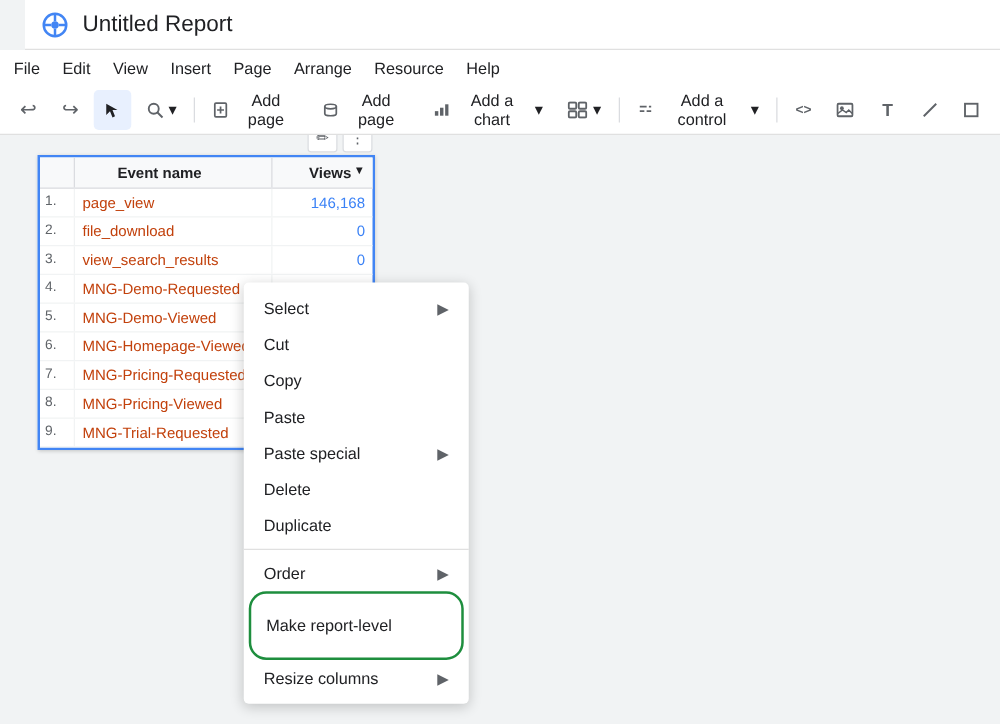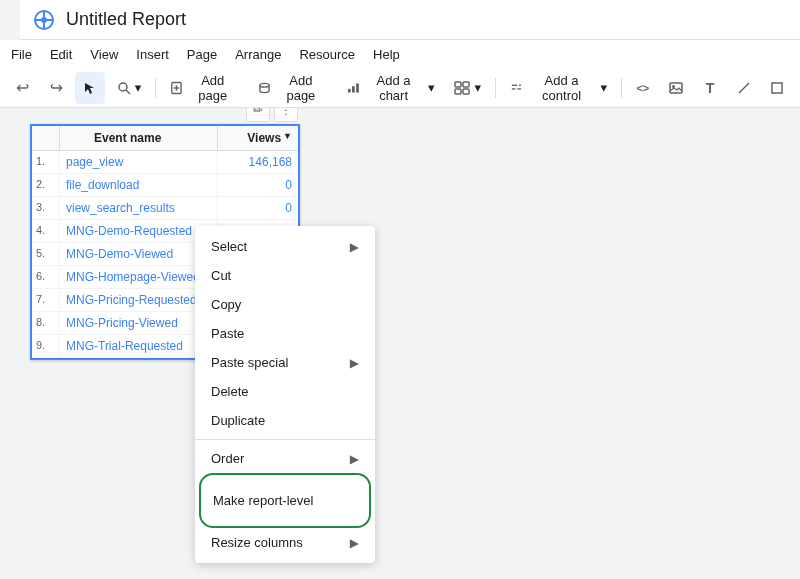--- a/index.html
+++ b/index.html
@@ -143,21 +143,21 @@
     }
     .th-num { width: 28px; padding: 5px 4px; font-size: 11px; color: #5f6368; text-align: left; border-right: 1px solid #dadce0; }
     .th-event { flex: 1; padding: 5px 6px; font-size: 12px; font-weight: 600; color: #202124; border-right: 1px solid #dadce0; margin-left: 28px; }
     .th-views { width: 80px; padding: 5px 6px; font-size: 12px; font-weight: 600; color: #202124; text-align: right; display: flex; align-items: flex-start; justify-content: flex-end; gap: 2px; }
 
     .table-row {
       display: flex;
       border-bottom: 1px solid #f1f3f4;
     }
     .td-num { width: 28px; padding: 4px 4px; font-size: 11px; color: #5f6368; border-right: 1px solid #f1f3f4; }
-    .td-event { flex: 1; padding: 4px 6px; font-size: 12px; color: #3b82f6; border-right: 1px solid #f1f3f4; overflow: hidden; white-space: nowrap; text-overflow: ellipsis; }
+    .td-event { flex: 1; padding: 4px 6px; font-size: 12px; color: #c2410c; border-right: 1px solid #f1f3f4; overflow: hidden; white-space: nowrap; text-overflow: ellipsis; }
     .td-views { width: 80px; padding: 4px 6px; font-size: 12px; color: #3b82f6; text-align: right; }
 
     
     .context-menu {
       position: absolute;
       top: 118px;
       left: 195px;
       background: #fff;
       border-radius: 4px;
       box-shadow: 0 2px 10px rgba(0,0,0,0.2);

